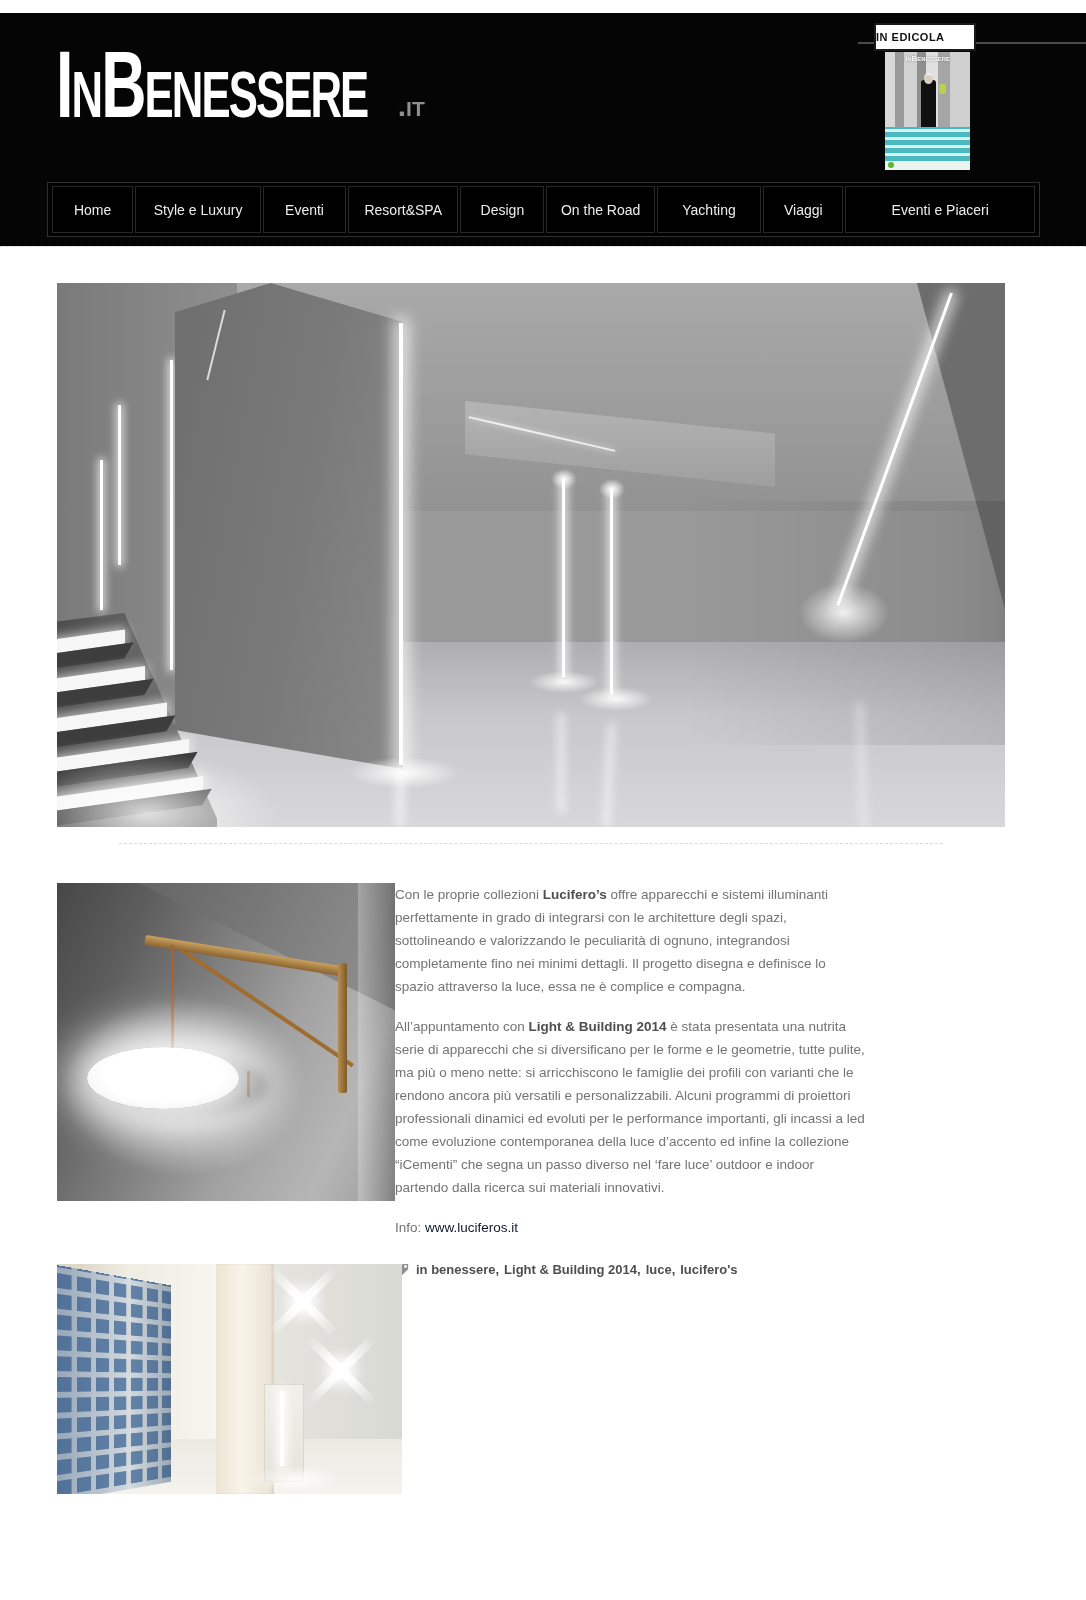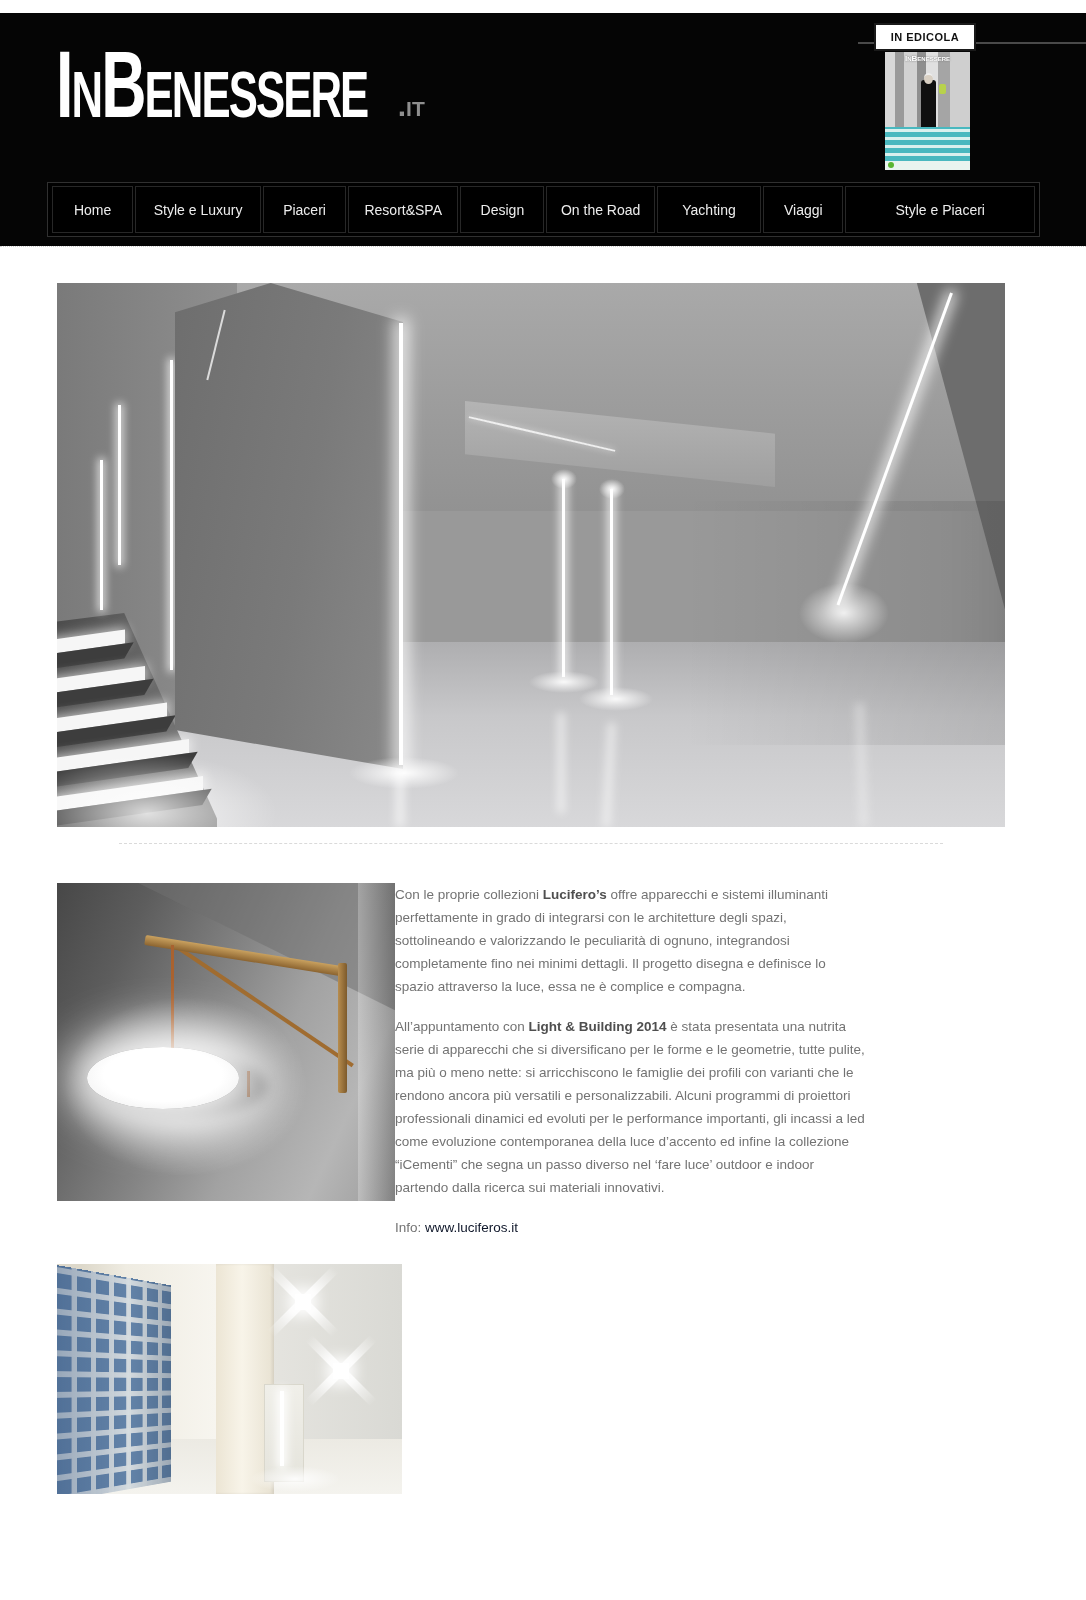--- a/index.html
+++ b/index.html
@@ -8,21 +8,21 @@
 
   
   .site-header{position:relative;margin-top:13px;height:233px;background:#050505;overflow:hidden;}
   .logo{position:absolute;left:56px;top:30px;line-height:100px;white-space:nowrap;cursor:pointer;}
   .logo-main{display:inline-block;font-size:66px;font-weight:bold;font-variant:small-caps;
     letter-spacing:-2px;color:#fff;transform:scale(.95,1.42);transform-origin:left 70%;}
   .logo-tld{display:inline-block;font-size:30px;font-weight:bold;font-variant:small-caps;
     color:#8f8f8f;margin-left:14px;vertical-align:baseline;}
   .edicola-line{position:absolute;top:29px;left:858px;right:0;height:2px;background:#4a4a4a;}
   .edicola-box{position:absolute;top:10px;right:110px;width:98px;height:24px;background:#fff;
-    border:2px solid #1a1a1a;text-align:center;line-height:24px;font-size:11px;font-weight:bold;
+    border:2px solid #1a1a1a;text-align:left;line-height:24px;font-size:11px;font-weight:bold;
     color:#111;letter-spacing:.5px;cursor:pointer;z-index:2;}
   
   .cover{position:absolute;top:39px;right:116px;width:85px;height:118px;overflow:hidden;cursor:pointer;
     background:linear-gradient(90deg,#d8d8d8 0 12%,#9a9a9a 12% 22%,#d2d2d2 22% 38%,#8f8f8f 38% 48%,#e0e0e0 48% 62%,#a5a5a5 62% 76%,#cfcfcf 76% 100%);}
   .cover-logo{position:absolute;top:2px;left:0;right:0;text-align:center;font-size:8px;font-weight:bold;
     font-variant:small-caps;color:#fff;text-shadow:0 0 2px #666;letter-spacing:0;}
   .cover-man{position:absolute;left:36px;top:28px;width:15px;height:48px;background:#101010;border-radius:3px 3px 1px 1px;}
   .cover-head{position:absolute;left:39px;top:21px;width:9px;height:9px;border-radius:50%;background:#d8cfc2;border-top:2px solid #eee;}
   .cover-green{position:absolute;left:54px;top:32px;width:7px;height:10px;background:#b8d24b;border-radius:2px;}
   .cover-water{position:absolute;left:0;right:0;bottom:9px;height:34px;
@@ -192,27 +192,27 @@
       <div class="cover-head"></div>
       <div class="cover-green"></div>
       <div class="cover-water"></div>
       <div class="cover-strip"></div>
       <div class="cover-dot"></div>
     </div>
 
     <nav class="main-nav">
       <div class="nav-item">Home</div>
       <div class="nav-item">Style e Luxury</div>
-      <div class="nav-item">Piaceri</div>
+      <div class="nav-item">Eventi</div>
       <div class="nav-item">Resort&amp;SPA</div>
       <div class="nav-item">Design</div>
       <div class="nav-item">On the Road</div>
       <div class="nav-item">Yachting</div>
       <div class="nav-item">Viaggi</div>
-      <div class="nav-item">Style e Piaceri</div>
+      <div class="nav-item">Eventi e Piaceri</div>
     </nav>
   </header>
   <div class="header-dotline"></div>
 
   <main class="content">
 
     <figure class="hero" style="margin-left:0">
       <div class="h-ceiling"></div>
       <div class="h-floor"></div>
       <div class="h-leftwall"></div>
@@ -284,18 +284,30 @@
       <div class="right-col">
         <p><span>Con le proprie collezioni </span><b>Lucifero’s</b><span> offre apparecchi e sistemi illuminanti perfettamente in grado di integrarsi con le architetture degli spazi, sottolineando e valorizzando le peculiarità di ognuno, integrandosi completamente fino nei minimi dettagli. Il progetto disegna e definisce lo spazio attraverso la luce, essa ne è complice e compagna.</span></p>
 
         <p><span>All’appuntamento con </span><b>Light &amp; Building 2014</b><span> è stata presentata una nutrita serie di apparecchi che si diversificano per le forme e le geometrie, tutte pulite, ma più o meno nette: si arricchiscono le famiglie dei profili con varianti che le rendono ancora più versatili e personalizzabili. Alcuni programmi di proiettori professionali dinamici ed evoluti per le performance importanti, gli incassi a led come evoluzione contemporanea della luce d’accento ed infine la collezione “iCementi” che segna un passo diverso nel ‘fare luce’ outdoor e indoor partendo dalla ricerca sui materiali innovativi.</span></p>
 
         <p class="info-line">
           <span>Info:</span>
           <a>www.luciferos.it</a>
         </p>
 
+        <div class="tags-line">
+          <span class="tag-ico">
+            <svg width="14" height="14" viewBox="0 0 16 16">
+                <path d="M1 9 L9 1 L15 1 L15 7 L7 15 Z" fill="#8f8f8f"></path>
+                <circle cx="12" cy="4" r="1.6" fill="#fff"></circle>
+              </svg>
+          </span>
+          <span class="tag">in benessere,</span>
+          <span class="tag">Light &amp; Building 2014,</span>
+          <span class="tag">luce,</span>
+          <span class="tag">lucifero's</span>
+        </div>
       </div>
     </div>
 
     <div class="footer-space"></div>
   </main>
 </div>
 
 </body></html>

